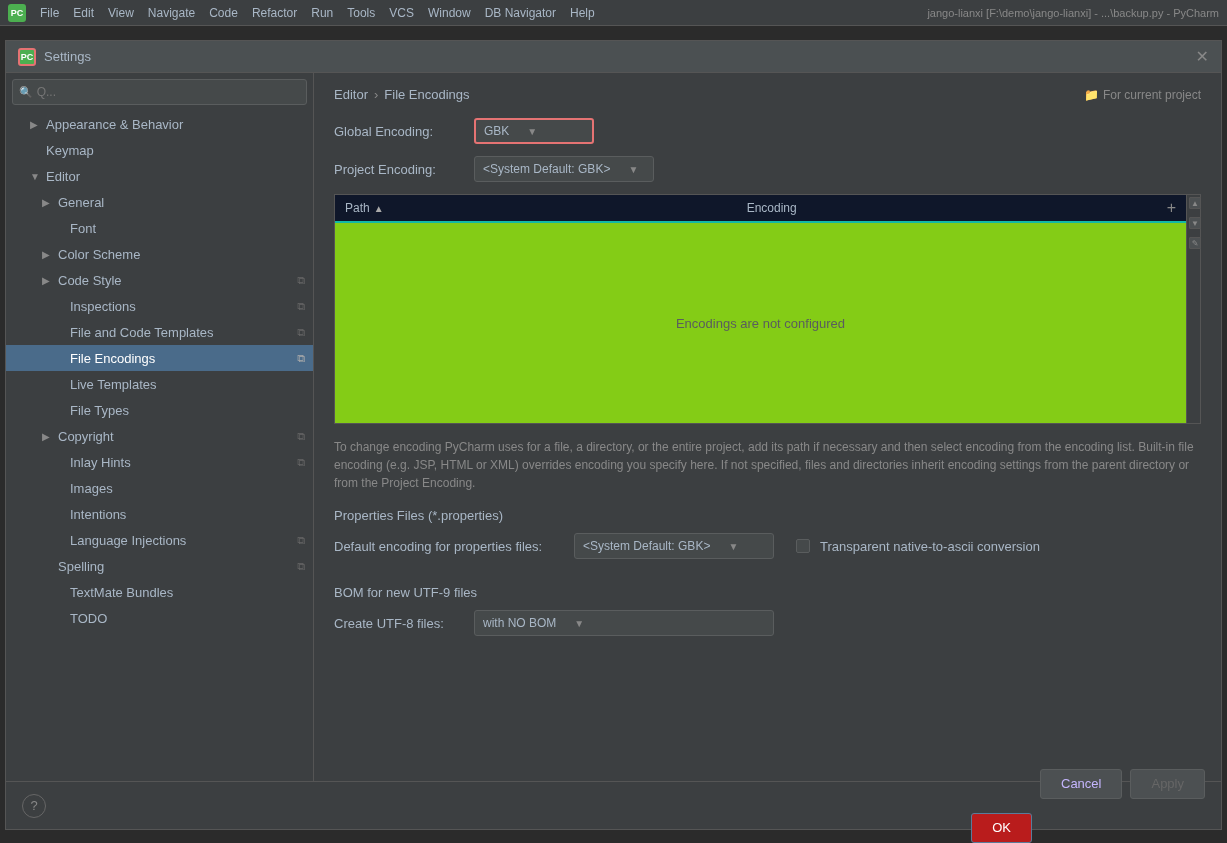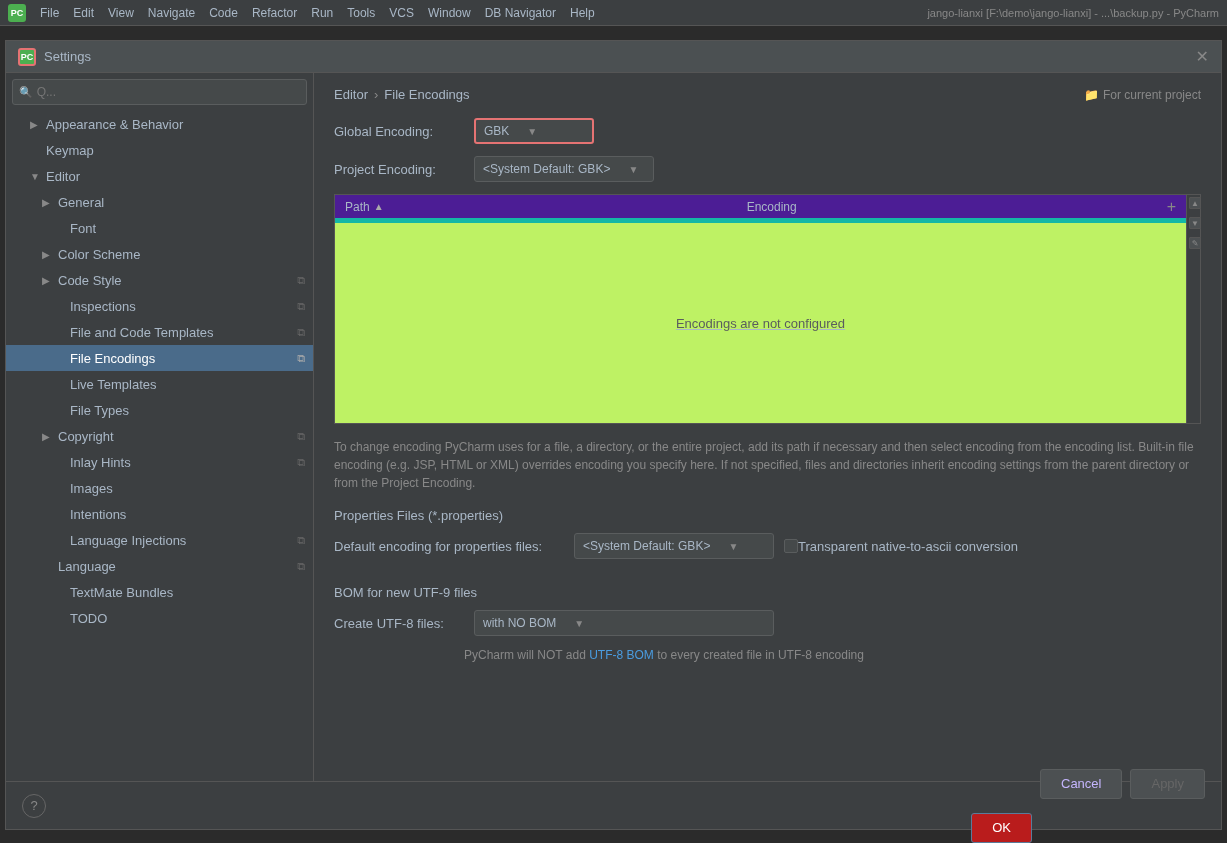--- a/index.html
+++ b/index.html
@@ -156,25 +156,25 @@
       cursor: pointer;
       color: #a9b7c6;
       font-size: 12px;
       min-width: 120px;
     }
     .dropdown.highlighted {
       border: 2px solid #e57373;
     }
     .dropdown .drop-arrow { color: #888; font-size: 10px; }
     .table-header {
-      background: #4c1d95;
+      background: #0f172a;
       display: flex;
       align-items: center;
       height: 28px;
-      border-bottom: 5px solid #14b8a6;
+      border-bottom: 2px solid #14b8a6;
       padding: 0 10px;
     }
     .table-header .col-path {
       flex: 1;
       font-size: 12px;
       color: #a9b7c6;
       display: flex;
       align-items: center;
       gap: 4px;
     }
@@ -184,25 +184,24 @@
       color: #a9b7c6;
     }
     .table-header .add-btn {
       margin-left: auto;
       color: #888;
       cursor: pointer;
       font-size: 16px;
     }
     .table-body {
       height: 200px;
-      background: #bef264;
+      background: #84cc16;
       display: flex;
       align-items: center;
       justify-content: center;
-      text-decoration: underline;
     }
     .table-empty-text {
       color: #5a5d5e;
       font-size: 13px;
     }
 
     
     .info-text {
       font-size: 12px;
       color: #888;
@@ -216,21 +215,22 @@
       font-size: 13px;
       color: #a9b7c6;
       margin-bottom: 10px;
       font-weight: 500;
     }
 
     
     .checkbox-row {
       display: flex;
       align-items: center;
-      gap: 0;
+      gap: 10px;
+      margin-left: 12px;
     }
     .checkbox {
       width: 14px;
       height: 14px;
       background: #45494a;
       border: 1px solid #5a5d5e;
       border-radius: 2px;
       cursor: pointer;
     }
 
@@ -450,21 +450,21 @@
         <span class="arrow"></span>
         <span>Intentions</span>
       </div>
       <div class="tree-item tree-indent-3">
         <span class="arrow"></span>
         <span>Language Injections</span>
         <span class="icon-copy">⧉</span>
       </div>
       <div class="tree-item tree-indent-2">
         <span class="arrow"></span>
-        <span>Language</span>
+        <span>Spelling</span>
         <span class="icon-copy">⧉</span>
       </div>
       <div class="tree-item tree-indent-3">
         <span class="arrow"></span>
         <span>TextMate Bundles</span>
       </div>
       <div class="tree-item tree-indent-3">
         <span class="arrow"></span>
         <span>TODO</span>
       </div>
@@ -538,25 +538,20 @@
 
       <div class="bom-section">
         <div class="section-title">BOM for new UTF-9 files</div>
         <div class="form-row">
           <span class="form-label" style="min-width:130px;">Create UTF-8 files:</span>
           <div class="dropdown" style="min-width:300px;">
             <span>with NO BOM</span>
             <span class="drop-arrow">▼</span>
           </div>
         </div>
-        <div class="utf-info">
-          <span>PyCharm will NOT add </span>
-          <span class="utf-link">UTF-8 BOM</span>
-          <span> to every created file in UTF-8 encoding</span>
-        </div>
       </div>
     </div>
   </div>
 
   <div class="bottom-bar">
     <div class="help-btn">?</div>
     <div class="action-btns">
       <button class="btn primary">OK</button>
       <button class="btn">Cancel</button>
       <button class="btn disabled">Apply</button>

